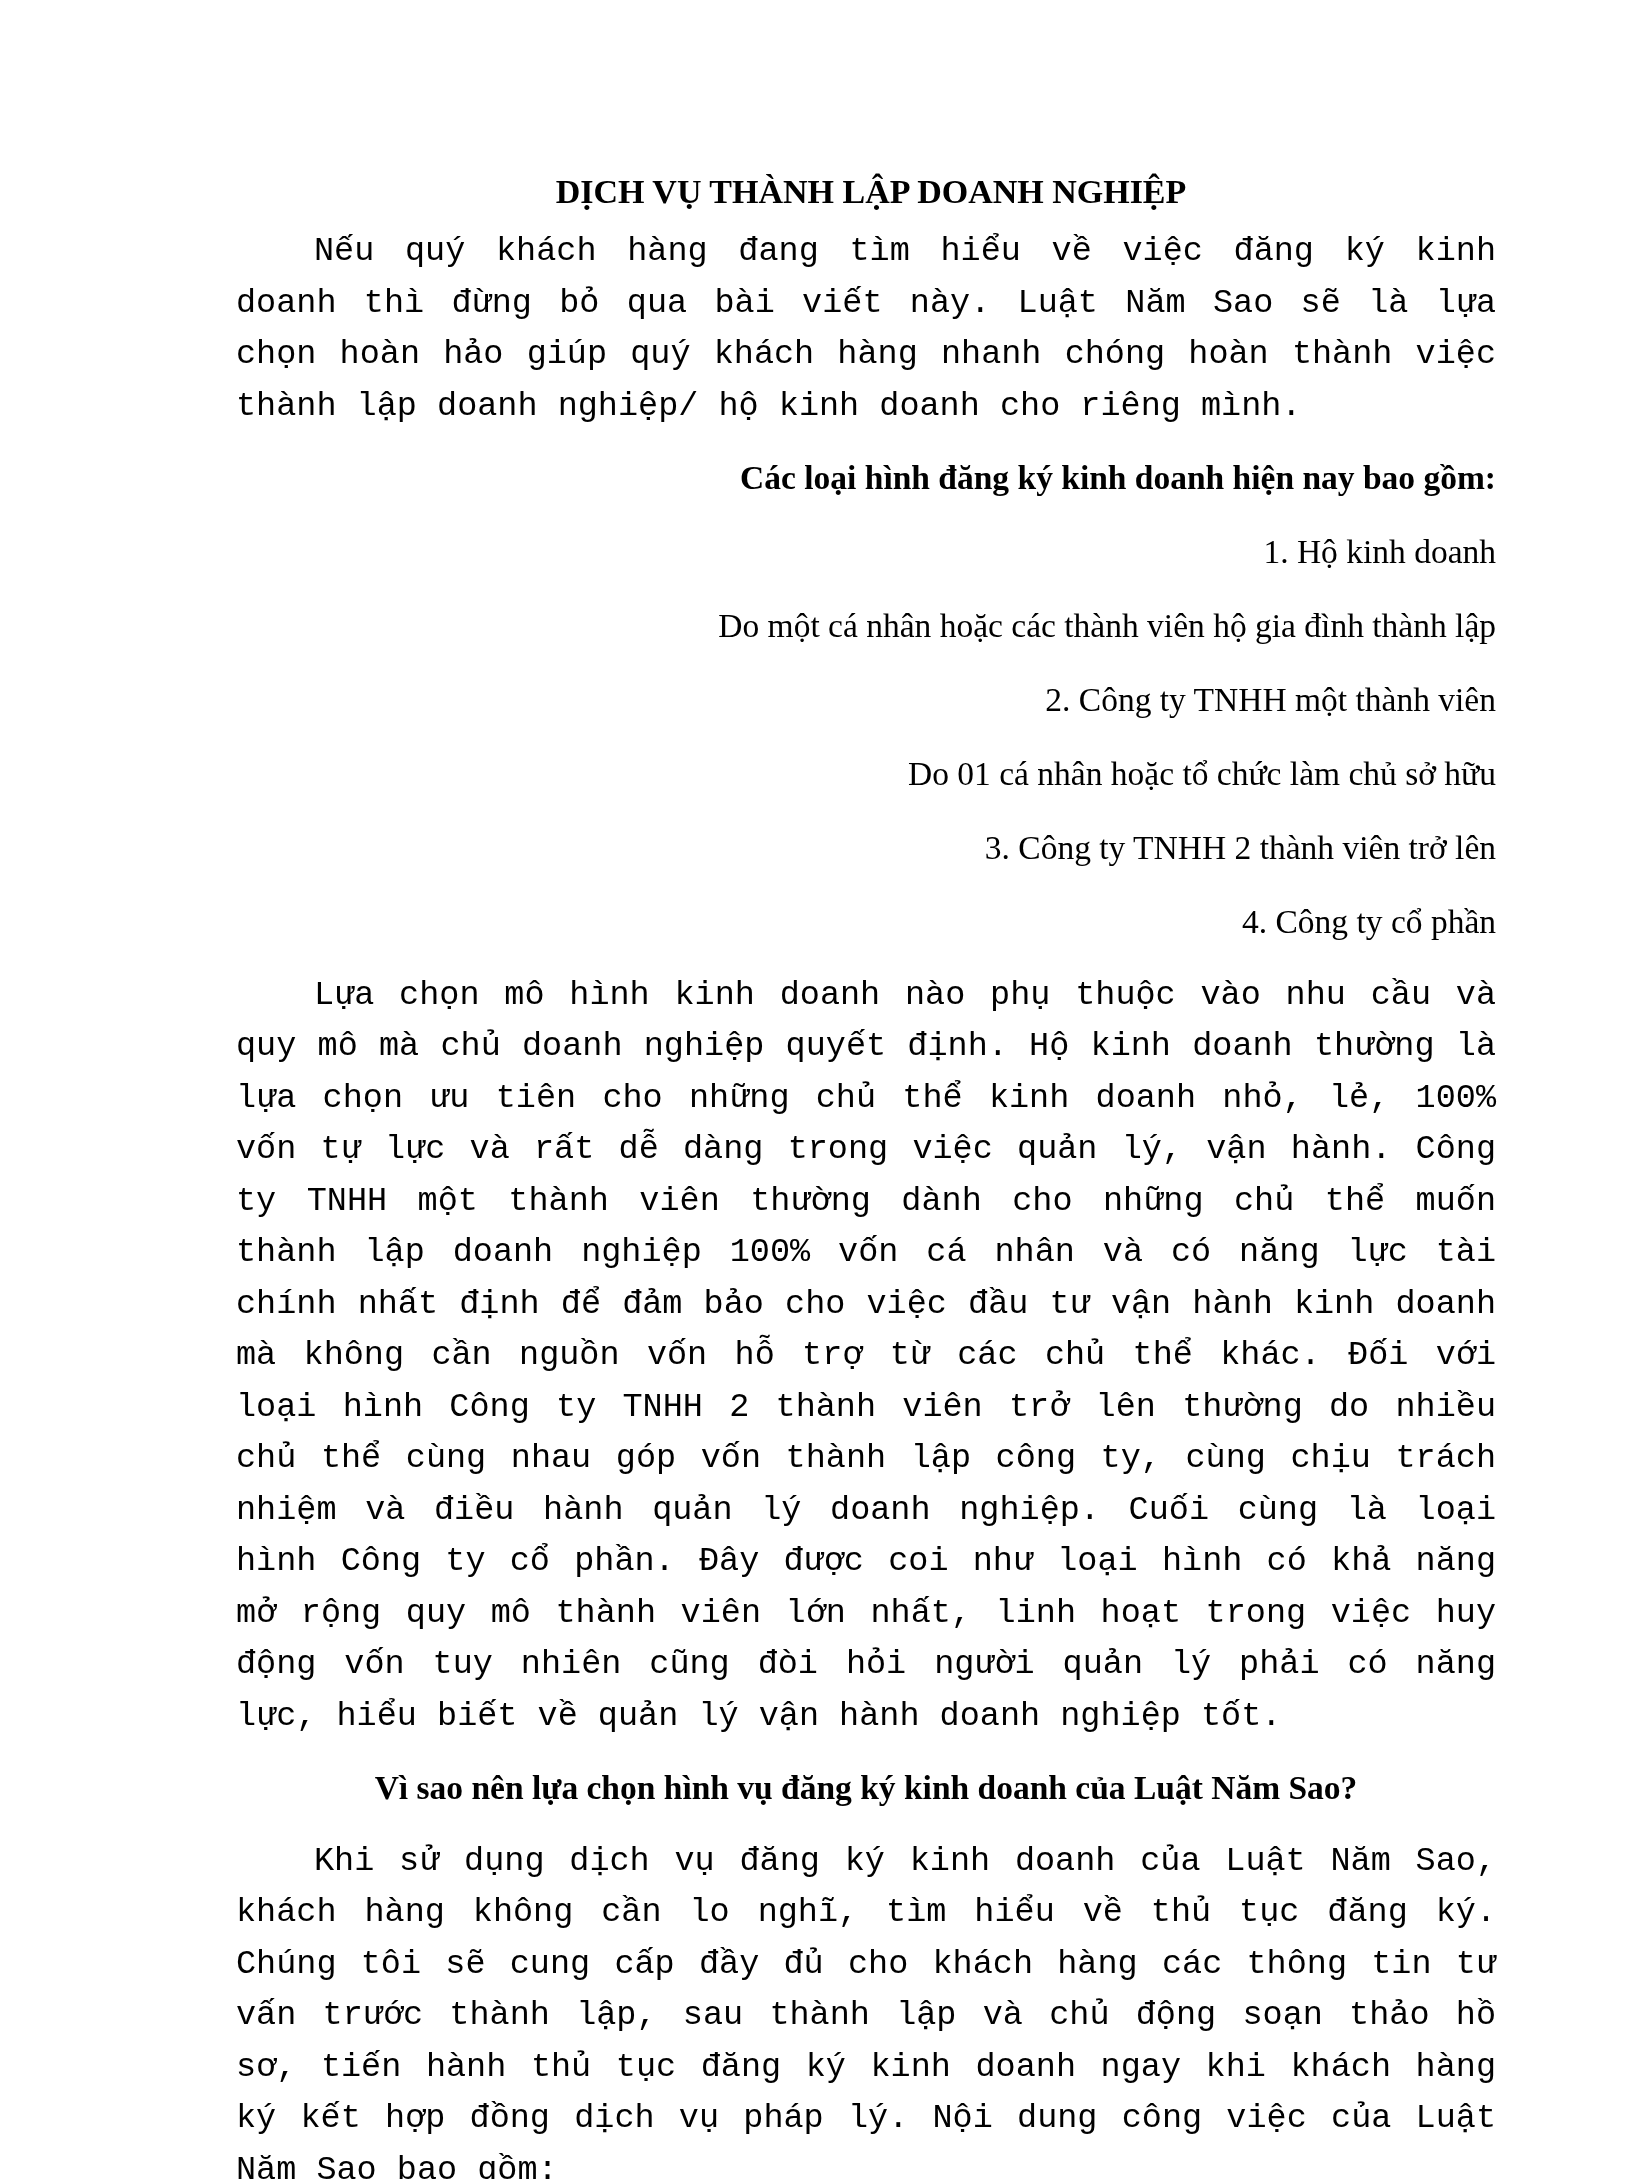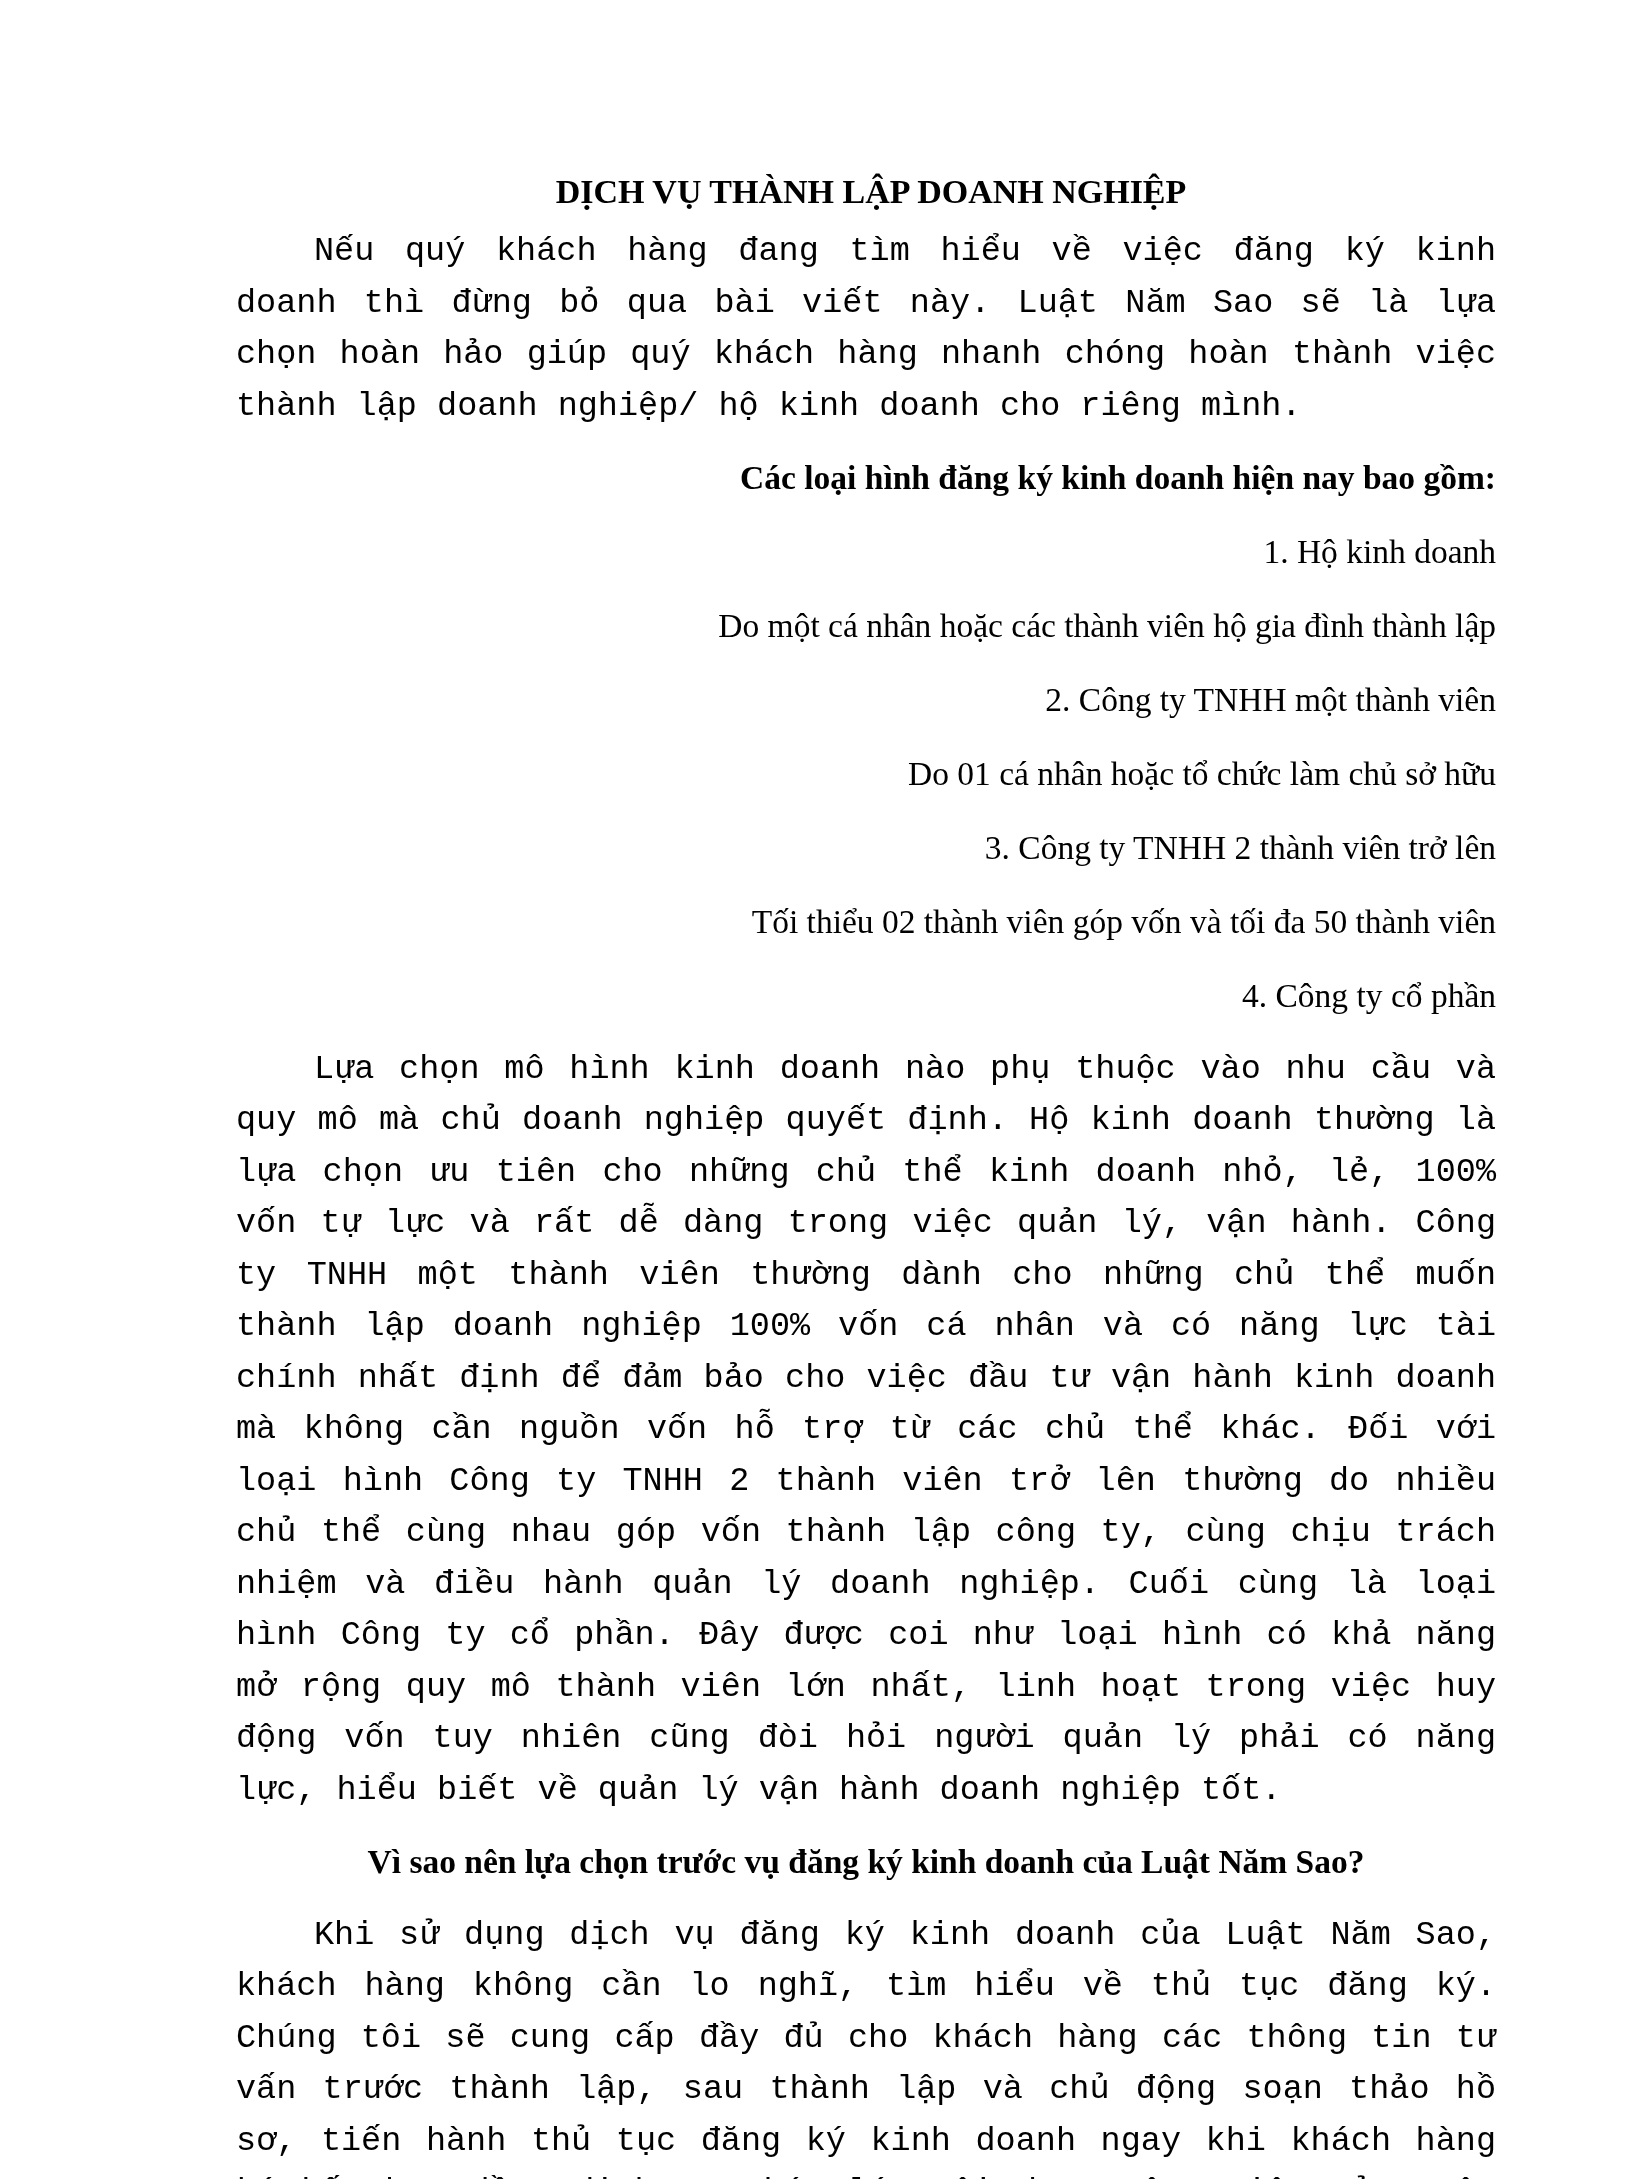--- a/index.html
+++ b/index.html
@@ -69,23 +69,22 @@
   <p class="para first">Nếu quý khách hàng đang tìm hiểu về việc đăng ký kinh doanh thì đừng bỏ qua bài viết này. Luật Năm Sao sẽ là lựa chọn hoàn hảo giúp quý khách hàng nhanh chóng hoàn thành việc thành lập doanh nghiệp/ hộ kinh doanh cho riêng mình.</p>
 
   <div class="heading">Các loại hình đăng ký kinh doanh hiện nay bao gồm:</div>
 
   <div>
     <div class="item">1. Hộ kinh doanh</div>
     <div class="item">Do một cá nhân hoặc các thành viên hộ gia đình thành lập</div>
     <div class="item">2. Công ty TNHH một thành viên</div>
     <div class="item">Do 01 cá nhân hoặc tổ chức làm chủ sở hữu</div>
     <div class="item">3. Công ty TNHH 2 thành viên trở lên</div>
-    <div class="item">Tối thiểu 02 thành viên góp vốn và tối đa 50 thành viên</div>
     <div class="item">4. Công ty cổ phần</div>
   </div>
 
   <p class="para gap-para">Lựa chọn mô hình kinh doanh nào phụ thuộc vào nhu cầu và quy mô mà chủ doanh nghiệp quyết định. Hộ kinh doanh thường là lựa chọn ưu tiên cho những chủ thể kinh doanh nhỏ, lẻ, 100% vốn tự lực và rất dễ dàng trong việc quản lý, vận hành. Công ty TNHH một thành viên thường dành cho những chủ thể muốn thành lập doanh nghiệp 100% vốn cá nhân và có năng lực tài chính nhất định để đảm bảo cho việc đầu tư vận hành kinh doanh mà không cần nguồn vốn hỗ trợ từ các chủ thể khác. Đối với loại hình Công ty TNHH 2 thành viên trở lên thường do nhiều chủ thể cùng nhau góp vốn thành lập công ty, cùng chịu trách nhiệm và điều hành quản lý doanh nghiệp. Cuối cùng là loại hình Công ty cổ phần. Đây được coi như loại hình có khả năng mở rộng quy mô thành viên lớn nhất, linh hoạt trong việc huy động vốn tuy nhiên cũng đòi hỏi người quản lý phải có năng lực, hiểu biết về quản lý vận hành doanh nghiệp tốt.</p>
 
-  <div class="heading center">Vì sao nên lựa chọn trước vụ đăng ký kinh doanh của Luật Năm Sao?</div>
+  <div class="heading center">Vì sao nên lựa chọn hình vụ đăng ký kinh doanh của Luật Năm Sao?</div>
 
   <p class="para gap-para">Khi sử dụng dịch vụ đăng ký kinh doanh của Luật Năm Sao, khách hàng không cần lo nghĩ, tìm hiểu về thủ tục đăng ký. Chúng tôi sẽ cung cấp đầy đủ cho khách hàng các thông tin tư vấn trước thành lập, sau thành lập và chủ động soạn thảo hồ sơ, tiến hành thủ tục đăng ký kinh doanh ngay khi khách hàng ký kết hợp đồng dịch vụ pháp lý. Nội dung công việc của Luật Năm Sao bao gồm:</p>
 
 </div>
 
 </body></html>

